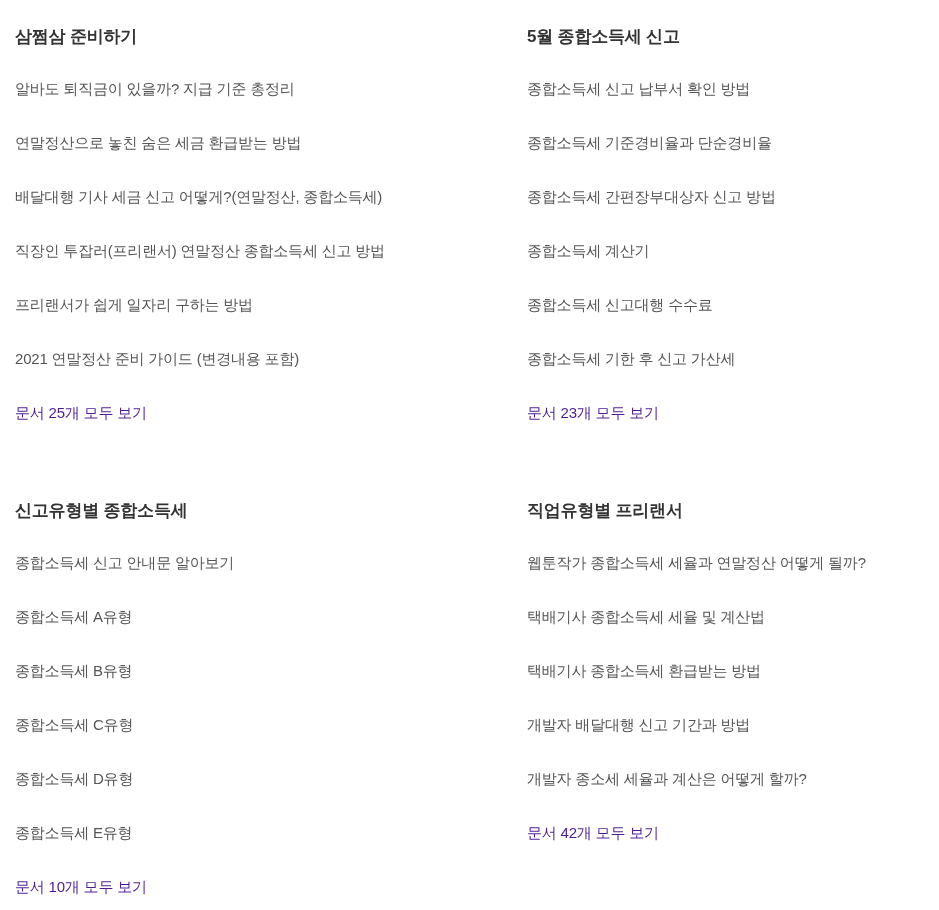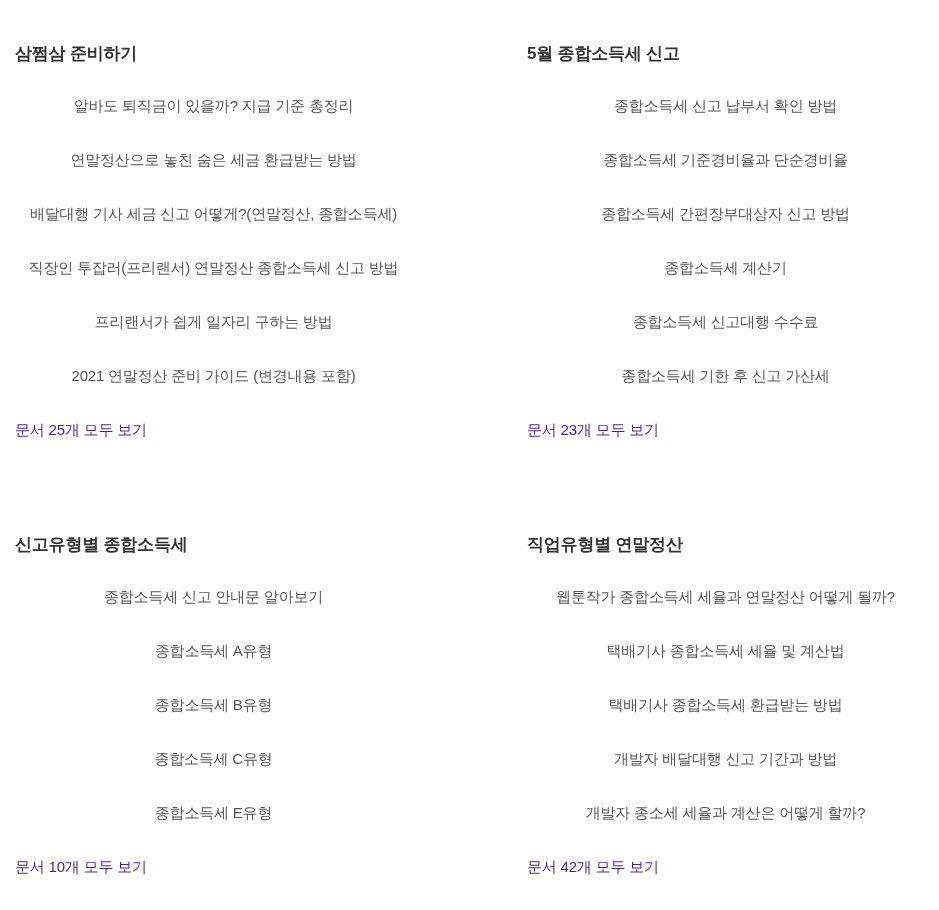--- a/index.html
+++ b/index.html
@@ -19,23 +19,22 @@
   .category-section { min-width: 0; }
   .section-title {
     display: block;
     font-size: 17px;
     line-height: 26px;
     font-weight: 700;
     color: #333333;
     text-decoration: none;
     margin-bottom: 12px;
     letter-spacing: -0.2px;
-    margin-top: 17px;
   }
-  .article-list { list-style: none; text-align: center; }
+  .article-list { list-style: none; }
   .article-item { padding: 16px 0; }
   .article-link {
     display: inline-block;
     font-size: 15px;
     line-height: 22px;
     font-weight: 400;
     color: #555555;
     text-decoration: none;
     letter-spacing: -0.2px;
   }
@@ -80,27 +79,28 @@
     <a href="#" class="see-all-link">문서 23개 모두 보기</a>
   </section>
 
   <section class="category-section">
     <a href="#" class="section-title">신고유형별 종합소득세</a>
     <ul class="article-list">
       <li class="article-item"><a href="#" class="article-link">종합소득세 신고 안내문 알아보기</a></li>
       <li class="article-item"><a href="#" class="article-link">종합소득세 A유형</a></li>
       <li class="article-item"><a href="#" class="article-link">종합소득세 B유형</a></li>
       <li class="article-item"><a href="#" class="article-link">종합소득세 C유형</a></li>
+      <li class="article-item"><a href="#" class="article-link">종합소득세 D유형</a></li>
       <li class="article-item"><a href="#" class="article-link">종합소득세 E유형</a></li>
     </ul>
     <a href="#" class="see-all-link">문서 10개 모두 보기</a>
   </section>
 
   <section class="category-section">
-    <a href="#" class="section-title">직업유형별 연말정산</a>
+    <a href="#" class="section-title">직업유형별 프리랜서</a>
     <ul class="article-list">
       <li class="article-item"><a href="#" class="article-link">웹툰작가 종합소득세 세율과 연말정산 어떻게 될까?</a></li>
       <li class="article-item"><a href="#" class="article-link">택배기사 종합소득세 세율 및 계산법</a></li>
       <li class="article-item"><a href="#" class="article-link">택배기사 종합소득세 환급받는 방법</a></li>
       <li class="article-item"><a href="#" class="article-link">개발자 배달대행 신고 기간과 방법</a></li>
       <li class="article-item"><a href="#" class="article-link">개발자 종소세 세율과 계산은 어떻게 할까?</a></li>
     </ul>
     <a href="#" class="see-all-link">문서 42개 모두 보기</a>
   </section>
 

